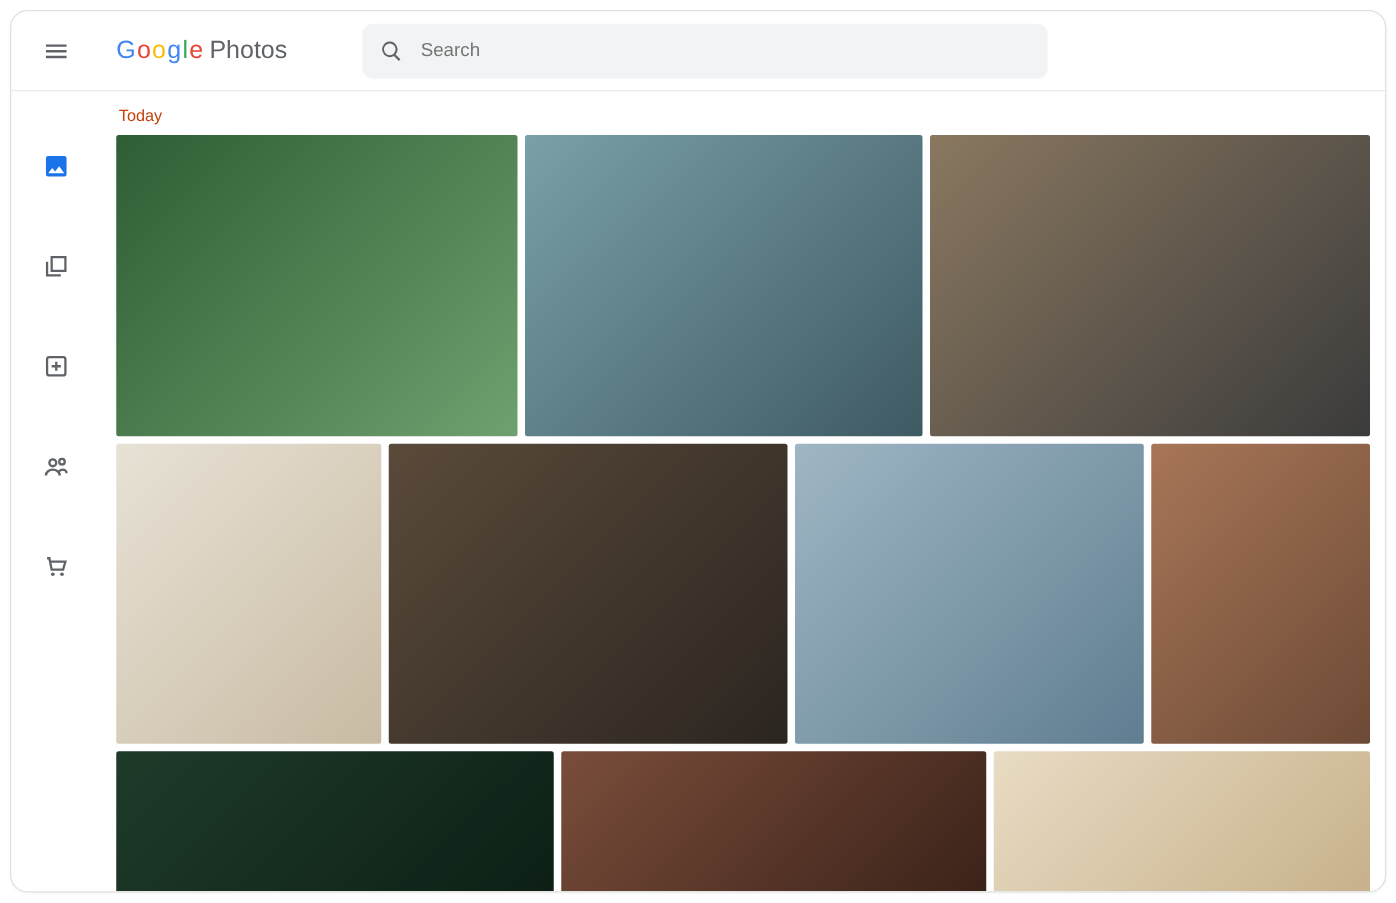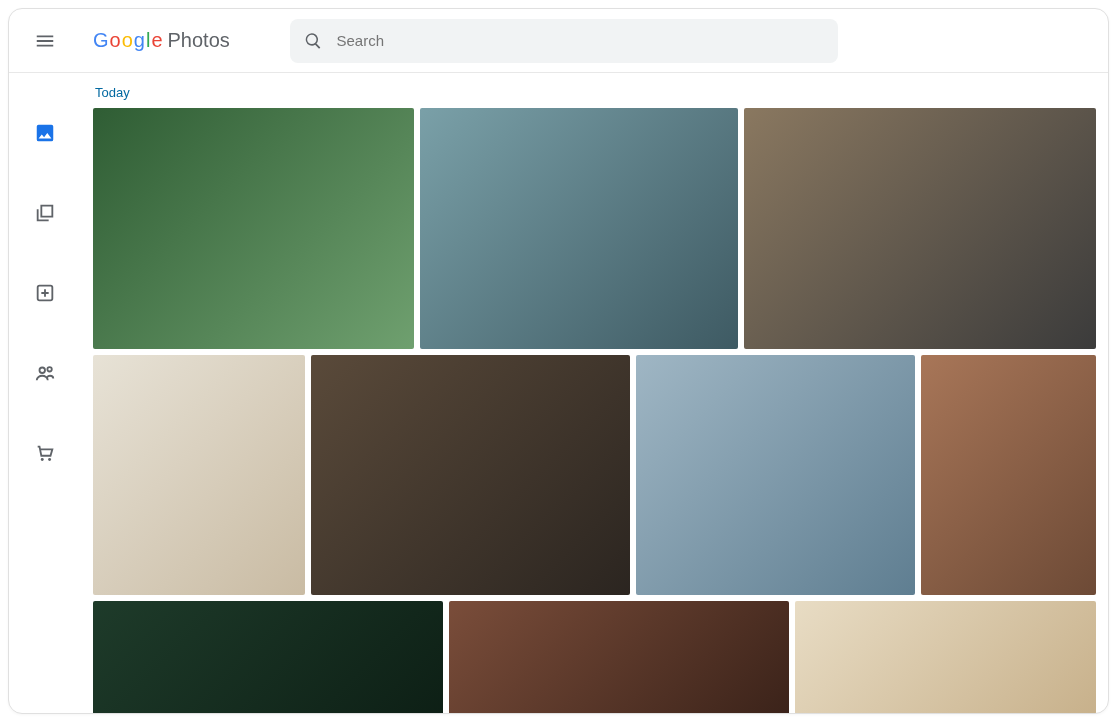--- a/index.html
+++ b/index.html
@@ -91,21 +91,21 @@
     color: #5f6368;
   }
   .rail-item.active svg { color:#1a73e8; }
   .content {
     flex: 1;
     padding: 12px 12px 0 12px;
     overflow: hidden;
   }
   .section-label {
     font-size: 13px;
-    color: #0369a1;
+    color: #c2410c;
     font-weight: 500;
     margin: 0 0 8px 2px;
   }
   .row {
     display: flex;
     gap: 6px;
     margin-bottom: 6px;
   }
   .ph {
     border-radius: 2px;

